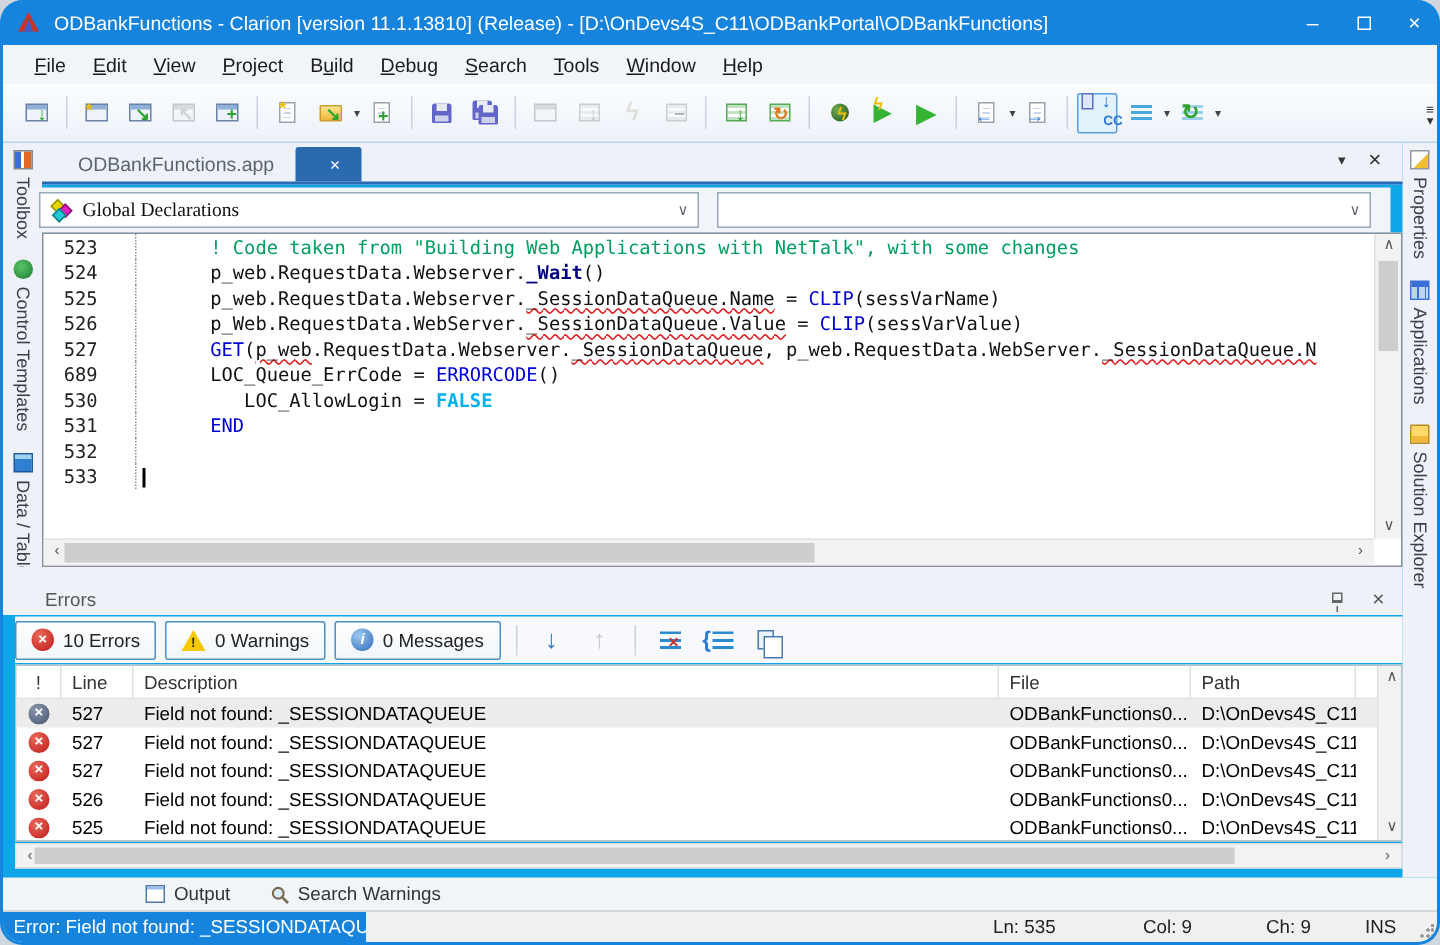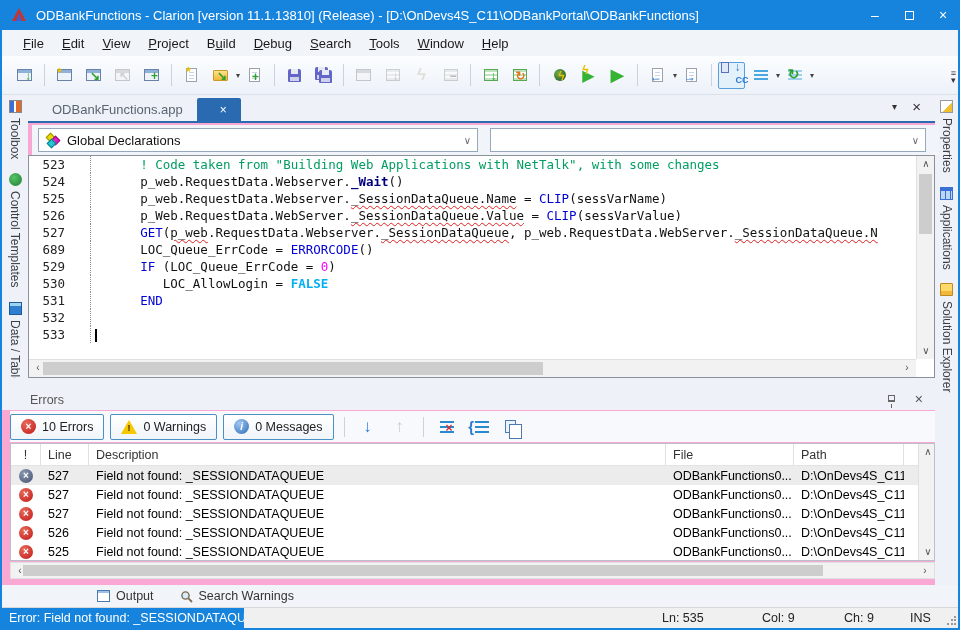--- a/index.html
+++ b/index.html
@@ -1,20 +1,20 @@
 <!DOCTYPE html>
 <html style="--accent: #1684dc; --tabblue: #2a6ab0; --kw: #0000d4; --cmt: #009e60; --num: #ff00ff; --bool: #00b0f0; --sq: #e02020; --err: #c01818;"><head>
 <meta charset="utf-8">
 <style>
   * { box-sizing: border-box; margin:0; padding:0; }
   html,body { background:#cfd6de; }
   body { font-family:"Liberation Sans", sans-serif; }
-  #root { position:relative; width:960px; height:630px; background:#f9a8d4;
+  #root { position:relative; width:960px; height:630px; background:#0ea5e9;
           border-left:2px solid var(--accent); border-right:2px solid var(--accent);
-          border-bottom:2px solid var(--accent); overflow:hidden; }
+          border-bottom:2px solid var(--accent); overflow:hidden;border-radius:15px; }
 
   
   .titlebar { position:absolute; left:-2px; top:0; width:960px; height:30px; background:var(--accent);
               display:flex; align-items:center; color:#fff; }
   .applogo { width:18px; height:16px; margin:0 8px 0 10px; position:relative; }
   .tri { position:absolute; left:2px; top:1px; width:0; height:0;
          border-left:7px solid transparent; border-right:7px solid transparent; border-bottom:13px solid #c8332b; }
   .tri:after { content:""; position:absolute; left:-3px; top:5px; width:0; height:0;
          border-left:3px solid transparent; border-right:3px solid transparent; border-bottom:8px solid #3a5fd0; }
   .wtitle { font-size:13px; white-space:nowrap; }
@@ -93,21 +93,21 @@
   .tabbar { position:absolute; left:26px; top:95px; width:907px; height:28px; background:#eef2f8;
             border-bottom:2px solid var(--tabblue); }
   .doctabs { position:absolute; left:10px; top:3px; display:flex; height:23px; }
   .dtab { display:flex; align-items:center; padding:0 14px; font-size:13px; color:#5a6570; cursor:default; }
   .dtab.active { background:var(--tabblue); color:#fff; font-weight:bold; border-radius:2px 2px 0 0; }
   .dtab .tclose { margin-left:9px; font-size:12px; font-weight:normal; }
   .tb-dd { position:absolute; right:38px; top:6px; font-size:10px; color:#333; cursor:default; }
   .tb-x { position:absolute; right:14px; top:3px; font-size:15px; color:#333; cursor:default; }
 
   
-  .comborow { position:absolute; left:30px; top:125px; width:907px; height:30px; background:#f1f5fa; }
+  .comborow { position:absolute; left:18px; top:125px; width:907px; height:30px; background:#f1f5fa;font-family:Liberation Serif, serif; }
   .combo { position:absolute; top:3px; height:24px; background:#fff; border:1px solid #98a8bc;
            display:flex; align-items:center; padding:0 6px; font-size:13px; color:#111; }
   .combo.c1 { left:6px; width:440px; }
   .combo.c2 { left:458px; width:436px; }
   .chev { margin-left:auto; font-size:10px; color:#667; }
   .diamonds { position:relative; width:18px; height:16px; margin-right:4px; }
   .d { position:absolute; width:7px; height:7px; transform:rotate(45deg); }
   .dy { left:2px; top:2px; background:#e8d800; border:1px solid #999200; }
   .dm { left:7px; top:5px; background:#e020c0; border:1px solid #8d0e78; }
   .dc { left:3px; top:8px; background:#20c8d8; border:1px solid #0e7e8a; }
@@ -456,21 +456,20 @@
   </div>
 
   <div class="editor">
     <div class="codearea" id="codelines">
         <div class="cl"><span class="lno">523</span><span class="fold"></span><span class="codetext"><span class="seg c">      ! Code taken from "Building Web Applications with NetTalk", with some changes</span></span></div>
         <div class="cl"><span class="lno">524</span><span class="fold"></span><span class="codetext"><span class="seg p">      p_web.RequestData.Webserver.</span><span class="seg m">_Wait</span><span class="seg p">()</span></span></div>
         <div class="cl"><span class="lno">525</span><span class="fold"></span><span class="codetext"><span class="seg p">      p_web.RequestData.Webserver.</span><span class="seg p sq">_SessionDataQueue.Name</span><span class="seg p"> = </span><span class="seg k">CLIP</span><span class="seg p">(sessVarName)</span></span></div>
         <div class="cl"><span class="lno">526</span><span class="fold"></span><span class="codetext"><span class="seg p">      p_Web.RequestData.WebServer.</span><span class="seg p sq">_SessionDataQueue.Value</span><span class="seg p"> = </span><span class="seg k">CLIP</span><span class="seg p">(sessVarValue)</span></span></div>
         <div class="cl"><span class="lno">527</span><span class="fold"></span><span class="codetext"><span class="seg p">      </span><span class="seg k">GET</span><span class="seg p">(</span><span class="seg p sq">p_web</span><span class="seg p">.RequestData.Webserver.</span><span class="seg p sq">_SessionDataQueue</span><span class="seg p">, p_web.RequestData.WebServer.</span><span class="seg p sq">_SessionDataQueue.N</span></span></div>
         <div class="cl"><span class="lno">689</span><span class="fold"></span><span class="codetext"><span class="seg p">      LOC_Queue_ErrCode = </span><span class="seg k">ERRORCODE</span><span class="seg p">()</span></span></div>
-        <div class="cl"><span class="lno">529</span><span class="fold"></span><span class="codetext"><span class="seg p">      </span><span class="seg k">IF</span><span class="seg p"> (LOC_Queue_ErrCode = </span><span class="seg n">0</span><span class="seg p">)</span></span></div>
         <div class="cl"><span class="lno">530</span><span class="fold"></span><span class="codetext"><span class="seg p">         LOC_AllowLogin = </span><span class="seg b">FALSE</span></span></div>
         <div class="cl"><span class="lno">531</span><span class="fold"></span><span class="codetext"><span class="seg p">      </span><span class="seg k">END</span></span></div>
         <div class="cl"><span class="lno">532</span><span class="fold"></span></div>
         <div class="cl"><span class="lno">533</span><span class="fold"></span><span class="codetext"><span class="caret"></span></span></div>
       </div>
     <div class="vsb">
       <span class="sbarrow up">∧</span>
       <span class="vthumb"></span>
       <span class="sbarrow down">∨</span>
     </div>

